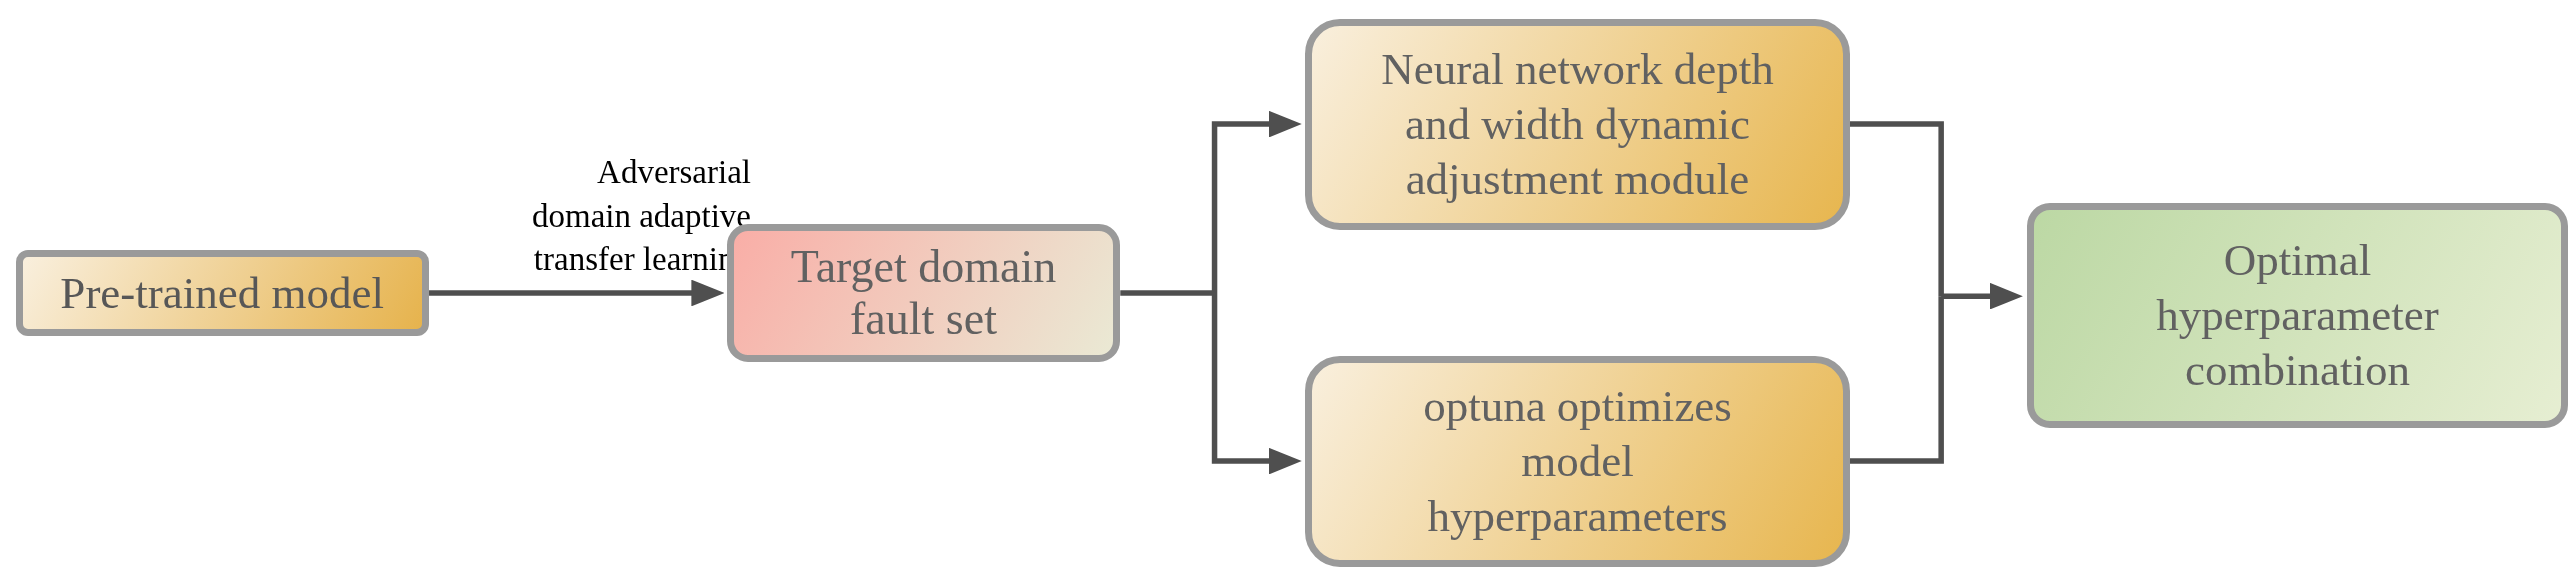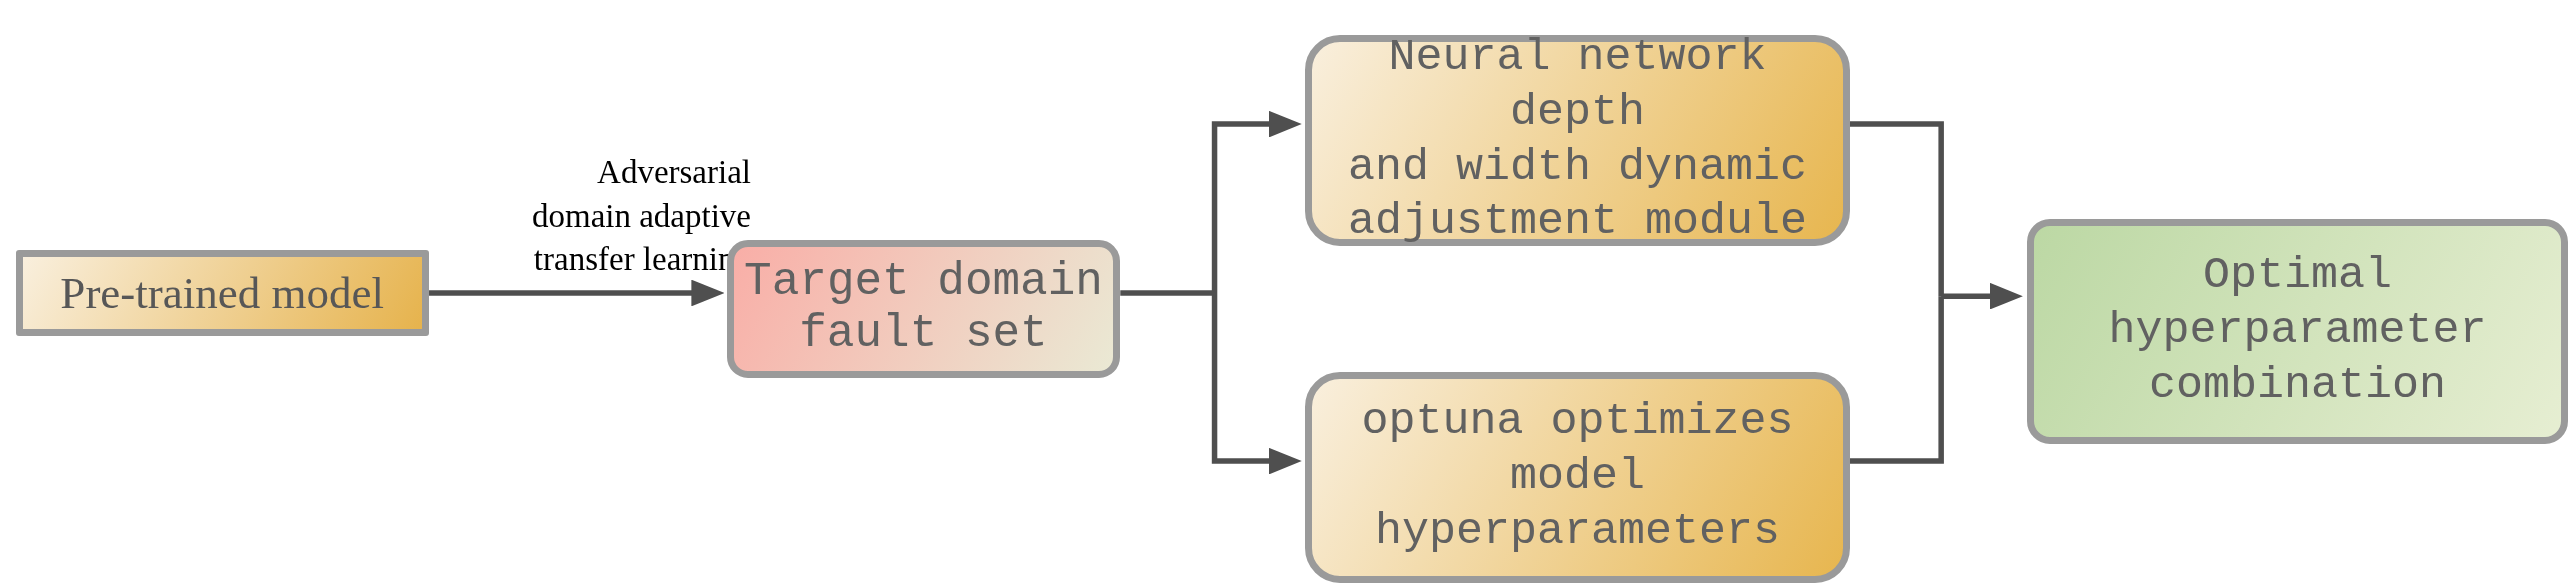--- a/index.html
+++ b/index.html
@@ -27,26 +27,26 @@
     display: flex;
     align-items: center;
     justify-content: center;
     text-align: center;
   }
   .node-label {
     white-space: pre-line;
     display: block;
     width: 100%;
   }
-  .sans-node { font-family: Liberation Mono, monospace; margin-top: 16px; }
+  .sans-node { font-family: Liberation Serif, serif; }
   .serif-node { font-family: "Liberation Serif", serif; }
 
   #node-pretrained {
     left: 15.7px; top: 250px; width: 413px; height: 86px;
-    border-radius: 3px;
+    border-radius: 12px;
     font-size: 45px;
     line-height: 1.0;
   }
   #node-target {
     left: 727px; top: 224px; width: 393px; height: 138px;
     border-radius: 21px;
     font-size: 46px;
     line-height: 1.13;
   }
   #node-nn-module {

